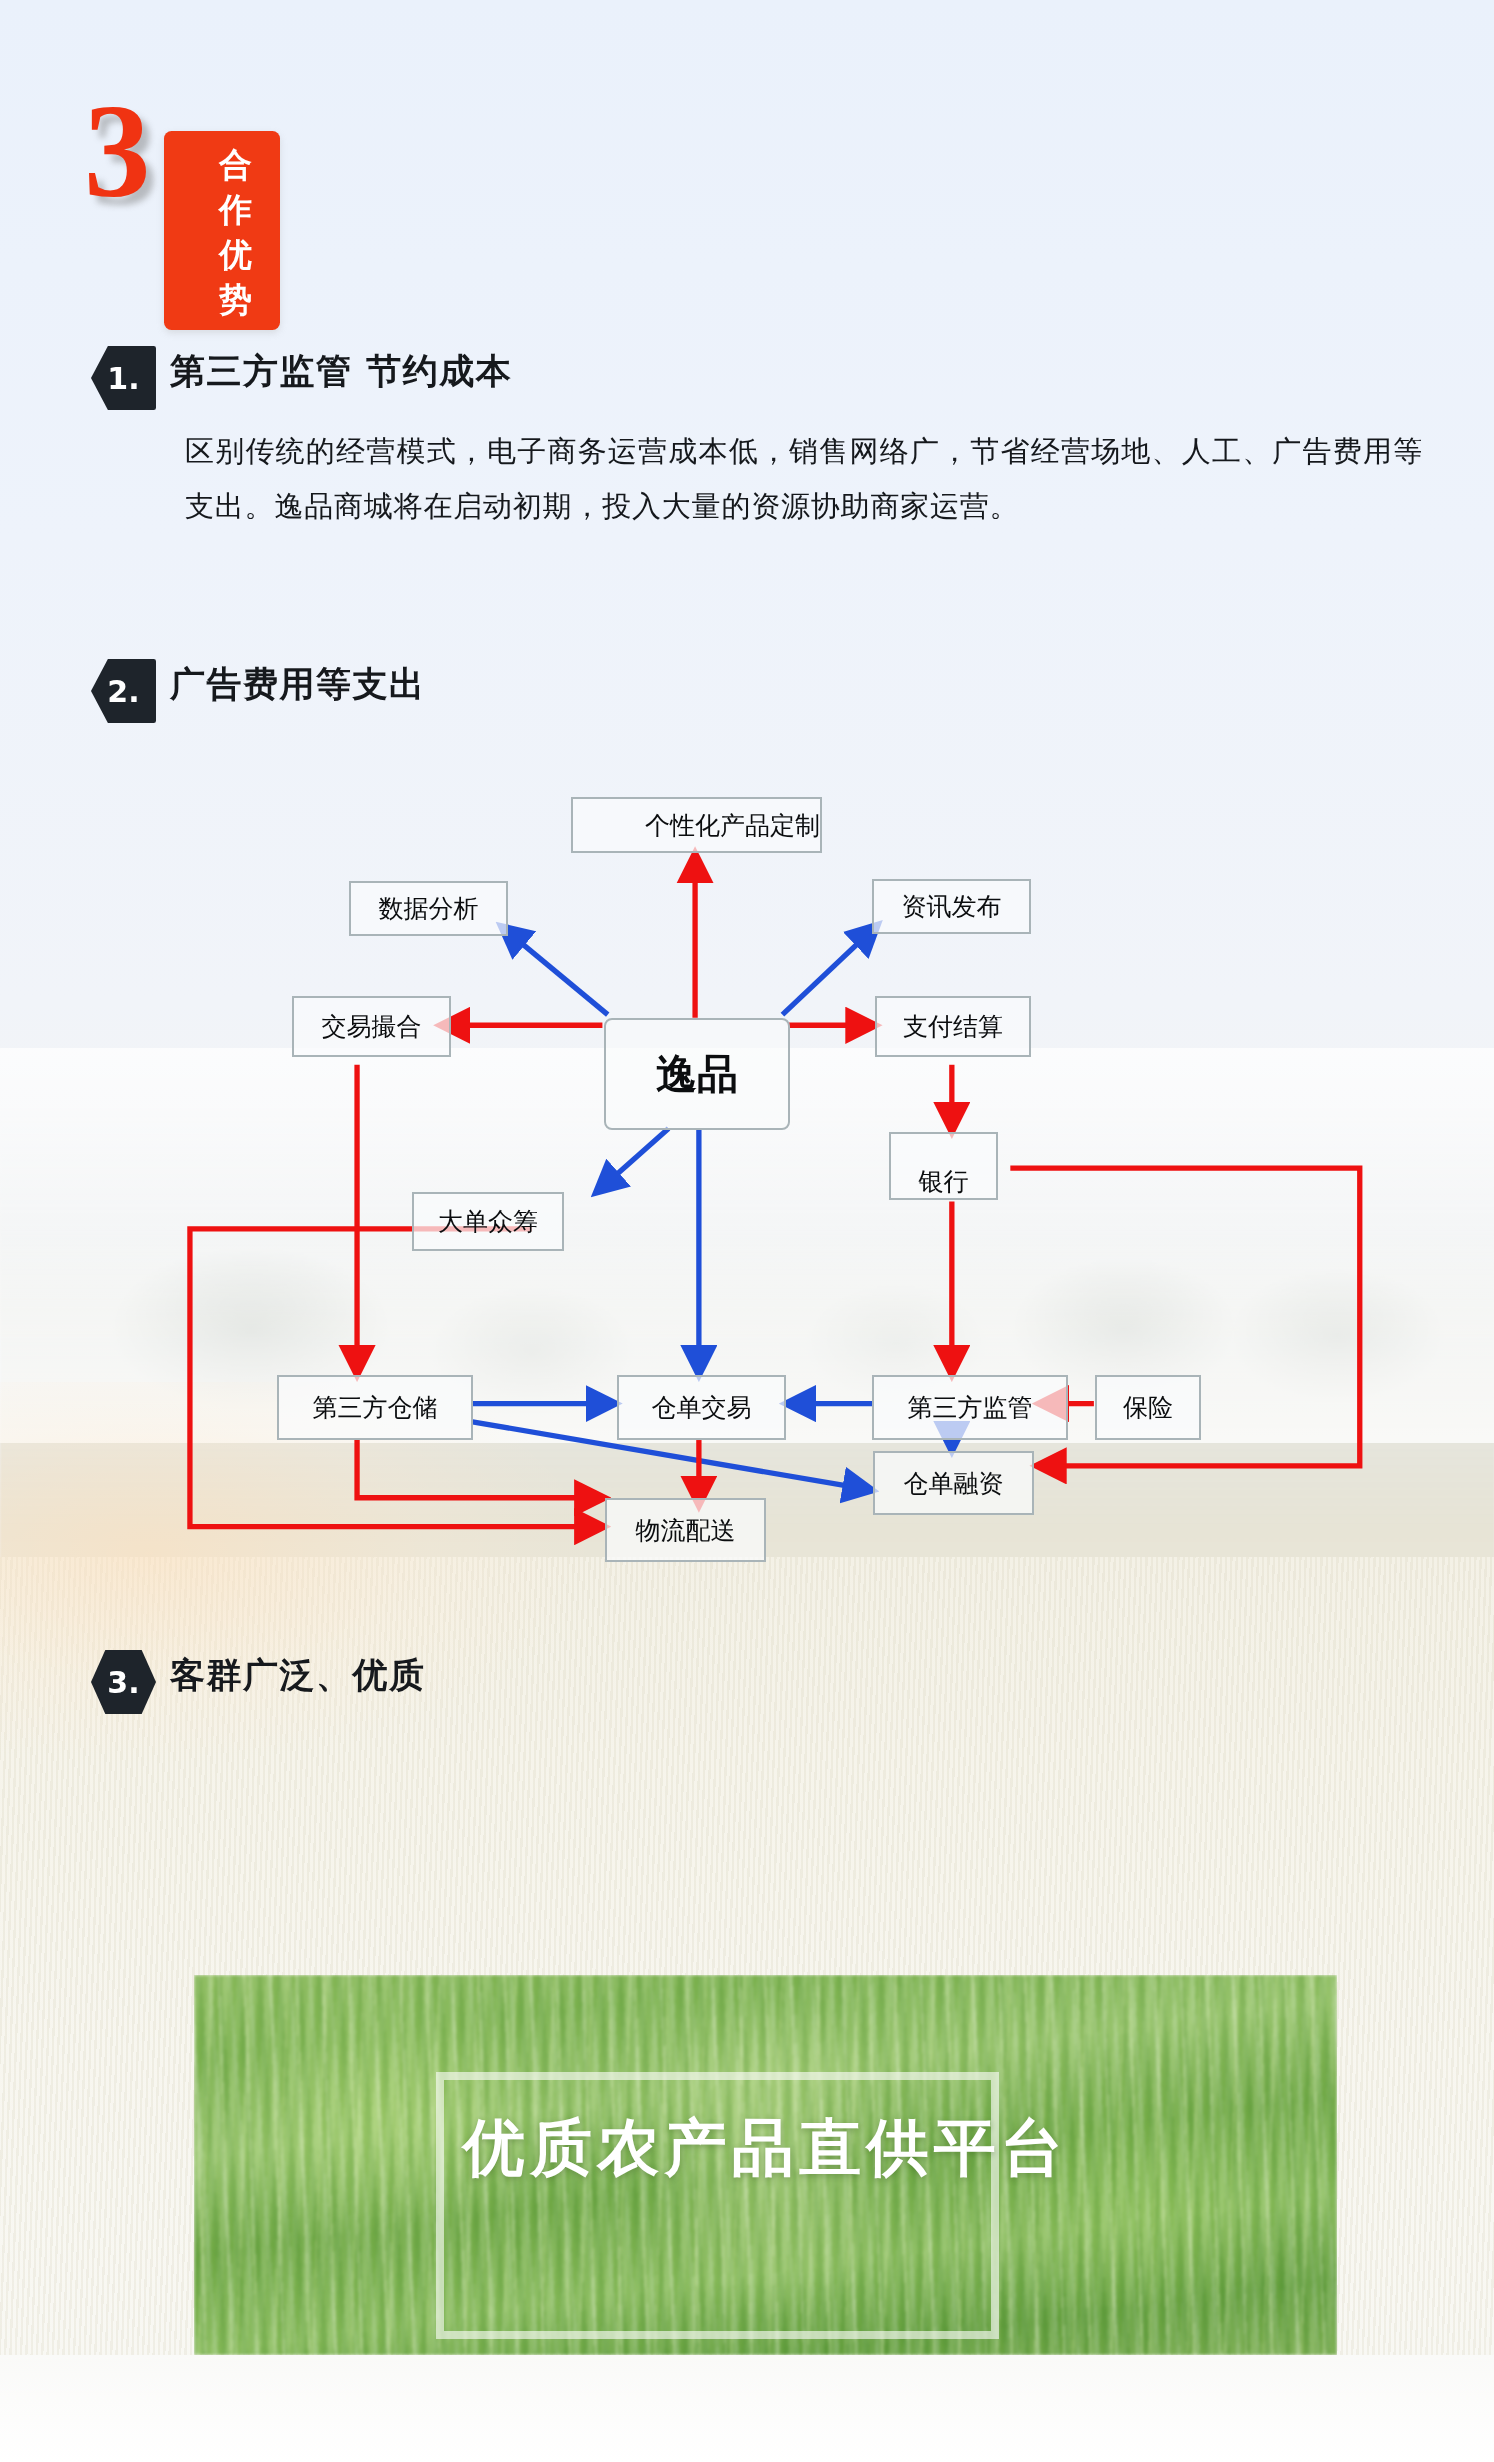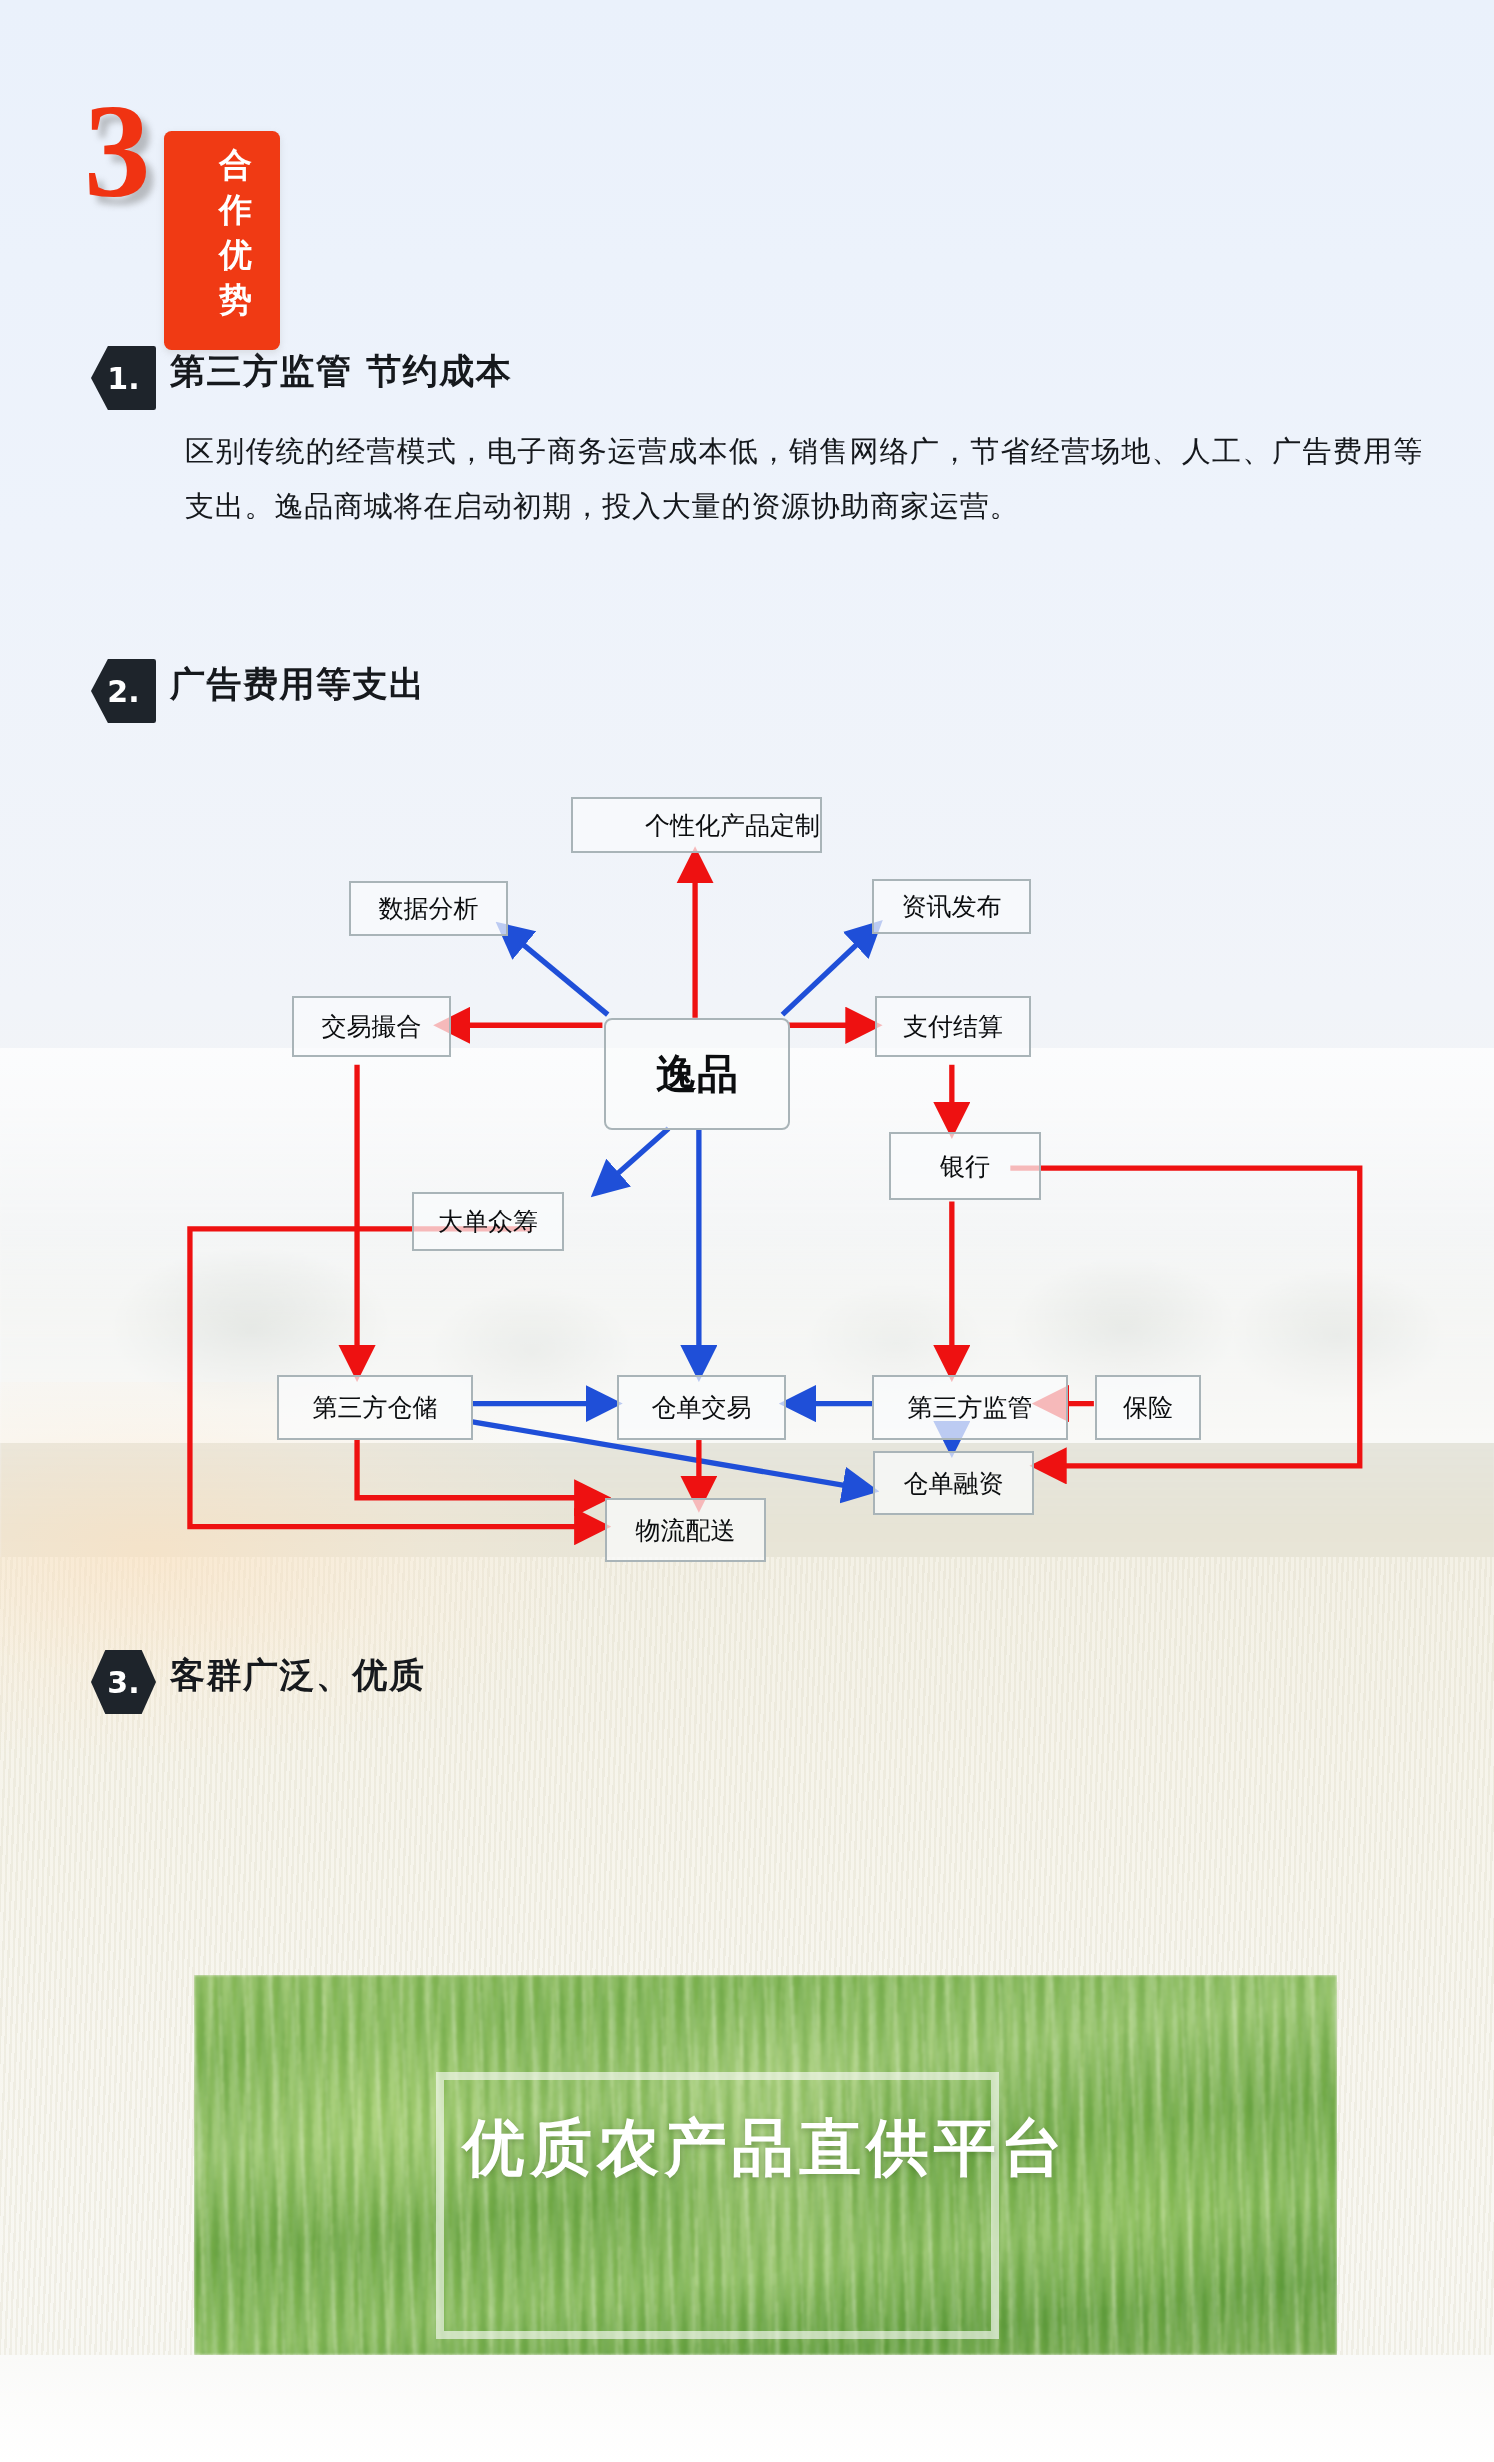--- a/index.html
+++ b/index.html
@@ -57,21 +57,21 @@
   #hdr-num{
     position:absolute;left:0;top:-29px;z-index:3;
     font-family:"Liberation Serif","DejaVu Serif",serif;
     font-weight:bold;font-size:133px;line-height:133px;color:#f03312;
     text-shadow:7.6px 7.6px 6.8px rgba(120,120,120,.45);
     letter-spacing:-2.3px;
   }
   #hdr-pill{
     position:absolute;left:80px;top:16.7px;z-index:2;
     background:#f03a14;border-radius:7.6px;
-    padding:12px 26px 27px 55px;
+    padding:12px 26px 7px 55px;
     box-shadow:0 3px 7.6px rgba(160,160,160,.28);
   }
   #hdr-pill span{
     color:#ffffff;font-size:33px;font-weight:bold;letter-spacing:2.3px;
     font-family:"DejaVu Sans","Liberation Sans",sans-serif;
   }
 
   
   .sect{position:absolute;}
   .sect-head{position:relative;height:64px;}
@@ -261,21 +261,21 @@
   </div>
   <div class="node" style="left:292px;top:229px;width:159px;height:61px;">
     <span>交易撮合</span>
   </div>
   <div class="node" style="left:875px;top:229px;width:156px;height:61px;">
     <span>支付结算</span>
   </div>
   <div class="node" style="left:412px;top:425px;width:152px;height:59px;">
     <span>大单众筹</span>
   </div>
-  <div class="node" style="left:889px;top:365px;width:152px;height:68px;">
+  <div class="node" style="left:889px;top:365px;width:109px;height:68px;align-items:flex-end;">
     <span>银行</span>
   </div>
   <div class="node" style="left:277px;top:608px;width:196px;height:65px;">
     <span>第三方仓储</span>
   </div>
   <div class="node" style="left:617px;top:608px;width:169px;height:65px;">
     <span>仓单交易</span>
   </div>
   <div class="node" style="left:872px;top:608px;width:196px;height:65px;">
     <span>第三方监管</span>

